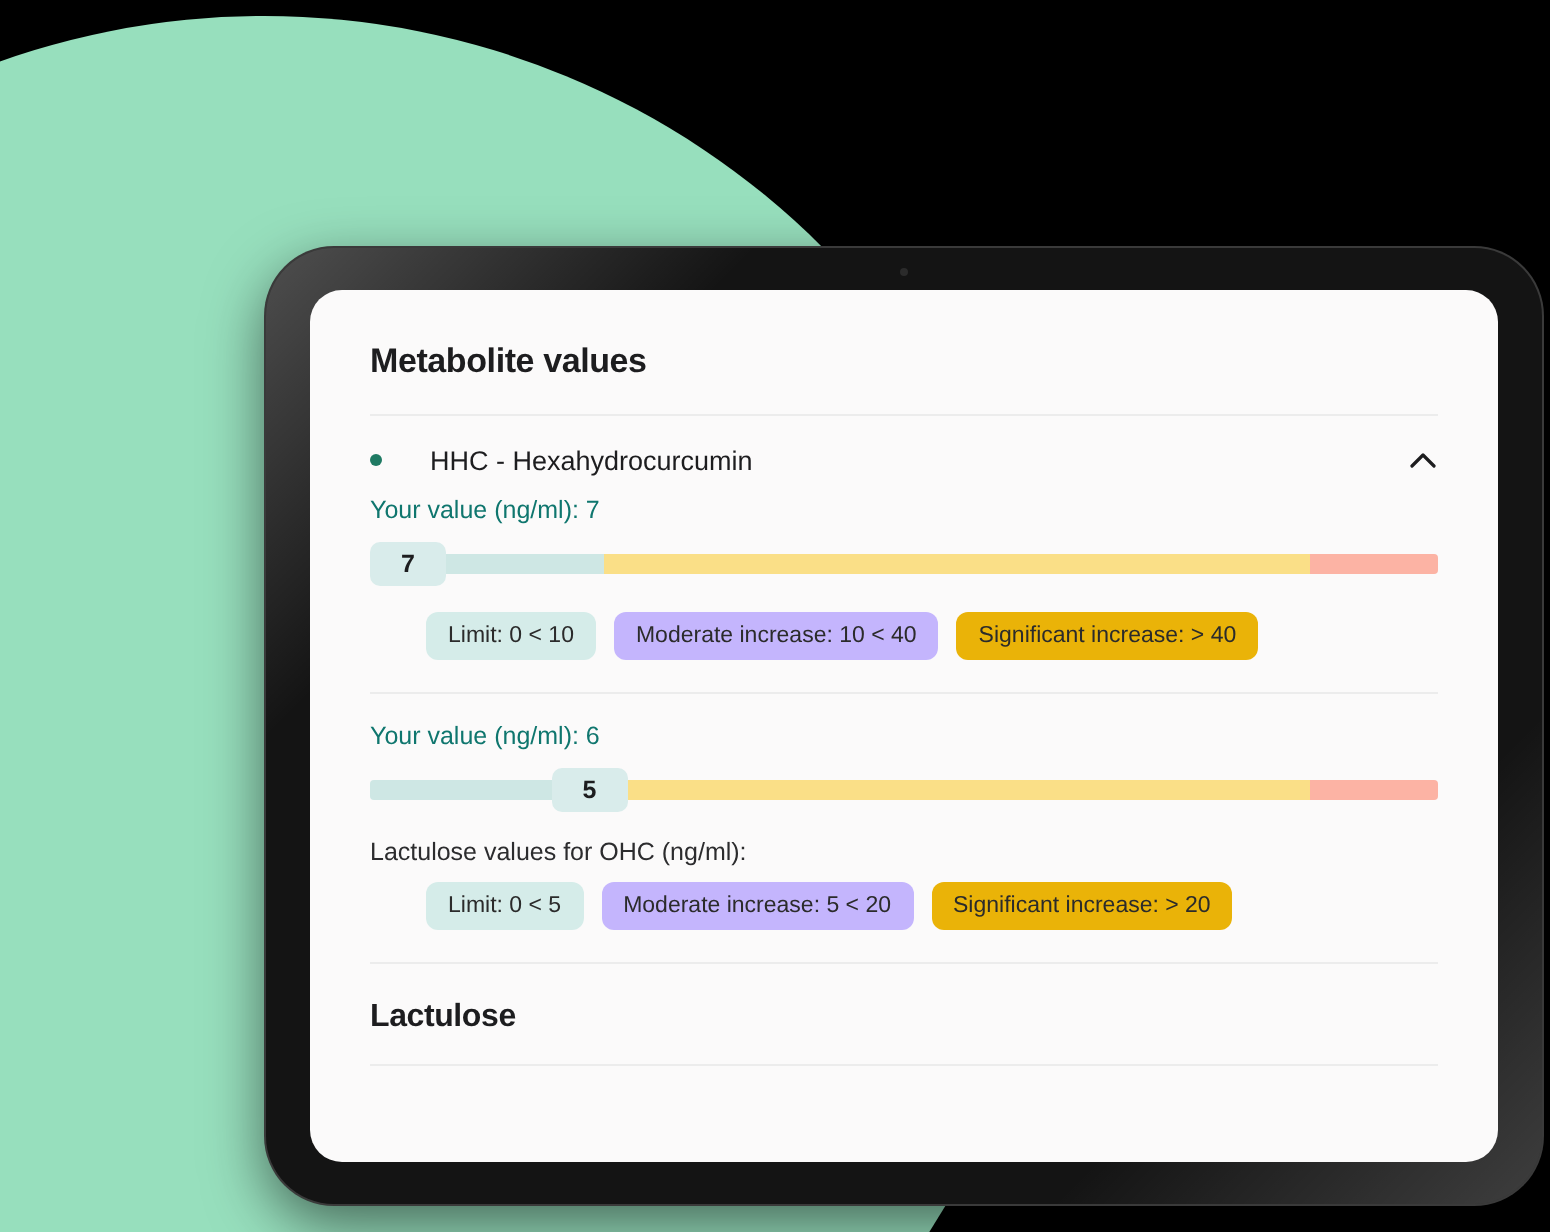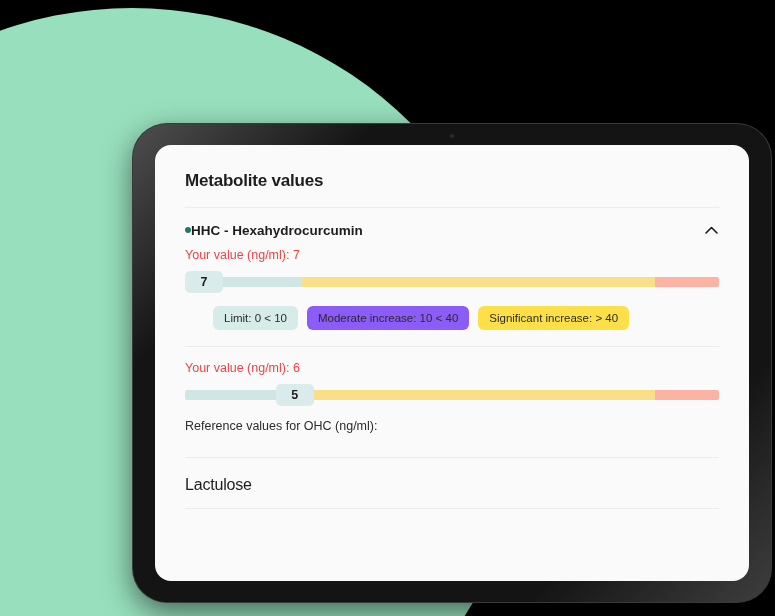--- a/index.html
+++ b/index.html
@@ -48,43 +48,43 @@
     padding:0 30px;
     box-sizing:border-box;
   }
   
   .page-title{
     font-size:17px;font-weight:700;color:#1d1d1f;
     letter-spacing:-.2px;
     padding:26px 0 16px 0;
   }
   .section-title{
-    font-size:16px;font-weight:400;color:#1d1d1f;
+    font-size:16px;font-weight:700;color:#1d1d1f;
     letter-spacing:-.2px;
     padding:18px 0 14px 0;
   }
   .divider{height:1px;background:#ececec;width:100%;}
   
   .metabolite{padding:14px 0 16px 0;}
   .met-head{
     display:flex;align-items:center;justify-content:space-between;
     margin-bottom:10px;
   }
   .met-name{
-    display:flex;align-items:center;gap:0;
-    font-size:13.5px;color:#1d1d1f;font-weight:700;
+    display:flex;align-items:center;gap:24px;
+    font-size:13.5px;color:#1d1d1f;font-weight:400;
   }
   .dot{width:6px;height:6px;border-radius:50%;flex:none;}
   .chevron{
     width:16px;height:16px;display:flex;align-items:center;justify-content:center;
     cursor:pointer;
   }
   .chevron svg{display:block;}
   .your-value{
-    font-size:12.5px;color:#ef4444;margin-bottom:9px;
+    font-size:12.5px;color:#0f766e;margin-bottom:9px;
   }
   
   .bar-wrap{
     position:relative;
     height:22px;
     margin-bottom:13px;
   }
   .bar{
     position:absolute;left:0;right:0;top:6px;height:10px;
     display:flex;border-radius:2px;overflow:hidden;
@@ -106,22 +106,22 @@
   .ref-label{font-size:12.5px;color:#2c2c2e;margin-bottom:8px;}
   .badges{display:flex;gap:9px;flex-wrap:nowrap;padding-left:28px;}
   .badge{
     border-radius:6px;
     padding:6px 11px;
     font-size:11.5px;
     color:#2b2b2b;
     white-space:nowrap;
   }
   .badge.limit{background:#d5ece9;}
-  .badge.moderate{background:#8b5cf6;}
-  .badge.significant{background:#fde047;}
+  .badge.moderate{background:#c4b5fd;}
+  .badge.significant{background:#eab308;}
 </style>
 </head>
 <body>
 
 <div id="green-circle"></div>
 
 <div id="tablet">
   <div id="camera"></div>
   <div id="screen">
     <div class="screen-inner" id="screen-inner">
@@ -158,20 +158,25 @@
         <div class="metabolite">
           <div class="your-value">Your value (ng/ml): 6</div>
           <div class="bar-wrap">
             <div class="bar">
               <div class="seg low" style="width: 18%;"></div>
               <div class="seg mid" style="width: 70%;"></div>
               <div class="seg high" style="width: 12%;"></div>
             </div>
             <div class="chip" style="left: 17%;">5</div>
           </div>
-          <div class="ref-label">Reference values for OHC (ng/ml):</div>
+          <div class="ref-label">Lactulose values for OHC (ng/ml):</div>
+          <div class="badges">
+            <div class="badge limit">Limit: 0 &lt; 5</div>
+            <div class="badge moderate">Moderate increase: 5 &lt; 20</div>
+            <div class="badge significant">Significant increase: &gt; 20</div>
+          </div>
         </div>
         <div class="divider"></div>
         <div class="section-title">Lactulose</div>
         <div class="divider"></div>
       </div>
   </div>
 </div>
 
 </body></html>

